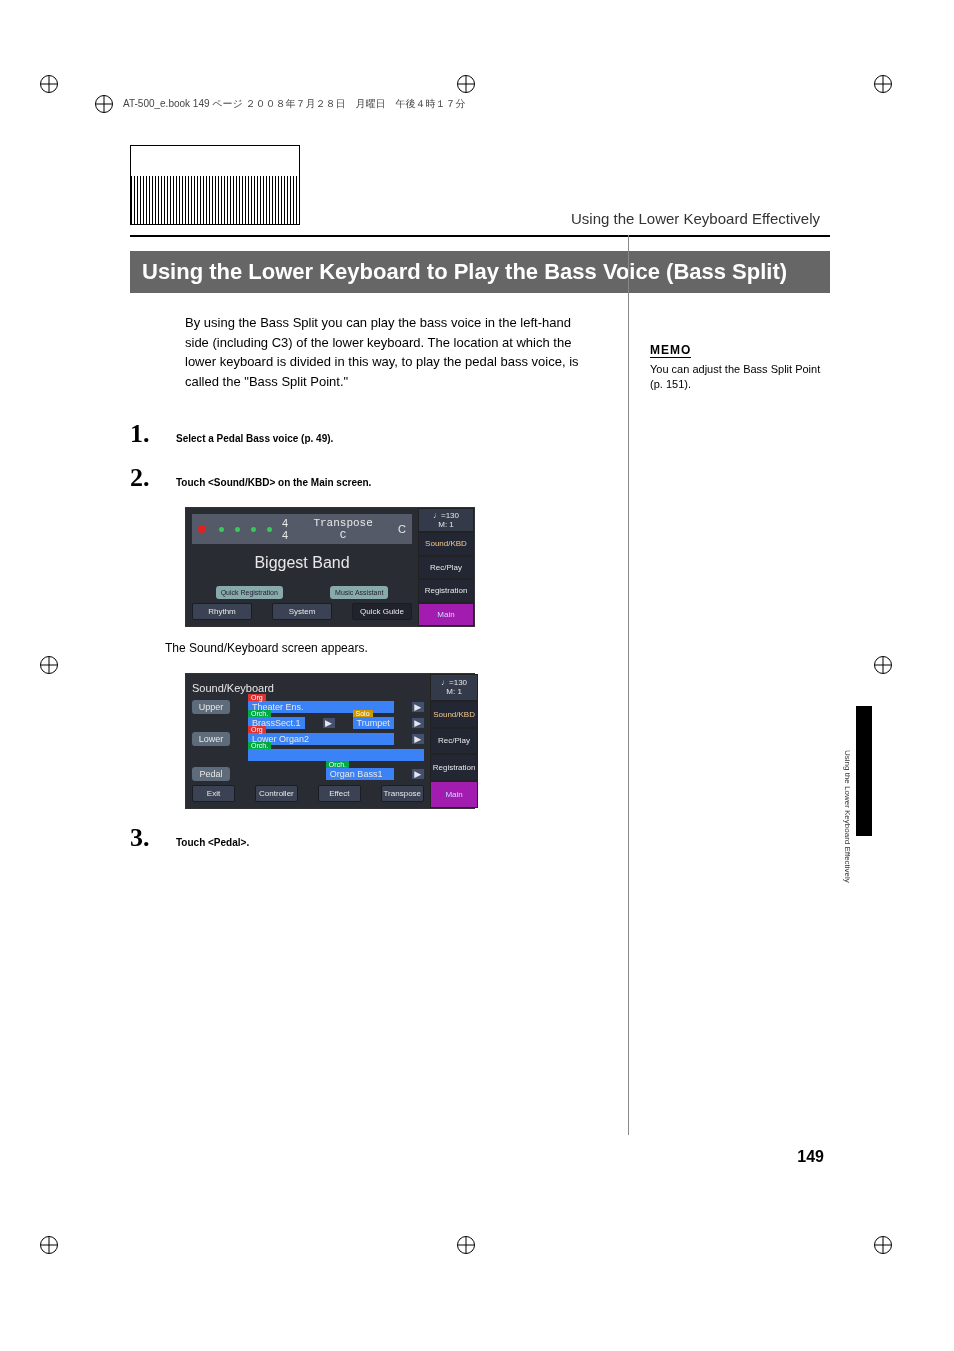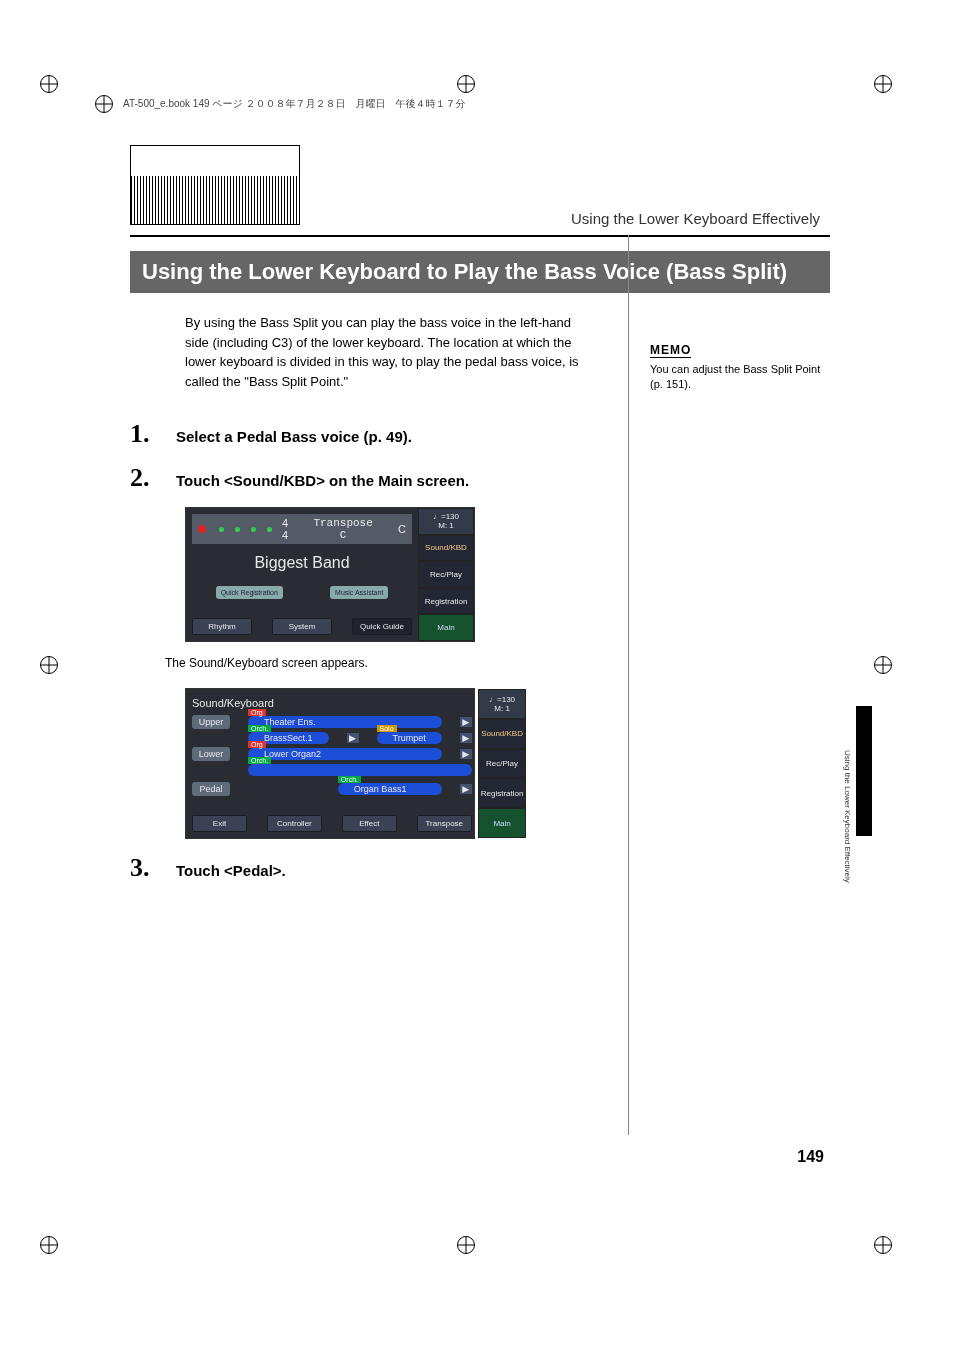--- a/index.html
+++ b/index.html
@@ -38,45 +38,45 @@
   .main-col { flex: 1; }
   .side-col { width: 180px; font-size: 11px; }
 
   .intro { font-size: 13px; line-height: 1.5; margin-left: 55px; margin-bottom: 28px; max-width: 400px; }
 
   .memo-label { font-weight: bold; border-bottom: 1px solid #000; display: inline-block; font-size: 12px; margin-bottom: 4px; letter-spacing: 1px; }
   .memo-text { line-height: 1.4; }
 
   .step { display: flex; gap: 18px; align-items: baseline; margin-bottom: 14px; }
   .step-num { font-size: 26px; font-weight: bold; font-family: Georgia, serif; min-width: 28px; }
-  .step-instr { font-size: 15px; font-weight: bold; }
+  .step-instr { font-size: 10px; font-weight: bold; }
 
   .screen { margin-left: 55px; margin-bottom: 14px; border: 1px solid #333; width: 290px; background: #2a2c34; color: #e8e8e8; font-size: 10px; }
   .screen-top { background: #555a68; display: flex; align-items: center; padding: 3px 6px; gap: 10px; font-size: 11px; }
   .screen-top .dot { width: 8px; height: 8px; background: #d22; border-radius: 50%; display: inline-block; margin-right: 2px; }
   .screen-top .gdot { width: 5px; height: 5px; background: #3c5; border-radius: 50%; display: inline-block; margin-left: 1px; }
   .screen-body { display: flex; }
   .screen-main { flex: 1; padding: 6px; }
   .screen-side { width: 56px; display: flex; flex-direction: column; }
   .side-btn { flex: 1; border: 1px solid #222; background: #222733; font-size: 8px; display: flex; align-items: center; justify-content: center; text-align: center; padding: 2px; }
   .side-btn.tempo { background: #333a4a; }
   .side-btn.orange { color: #f6c98a; }
-  .side-btn.main { background: #14532d; color: #cfdcff; }
+  .side-btn.main { background: #a21caf; color: #cfdcff; }
   .big-band { font-size: 16px; text-align: center; margin: 10px 0 14px; }
-  .btm-row { display: flex; gap: 20px; margin-top: 19px; }
+  .btm-row { display: flex; gap: 20px; margin-top: 4px; }
   .btm-btn { flex: 1; background: #3a4254; border: 1px solid #1a1d24; font-size: 8px; text-align: center; padding: 3px 1px; border-radius: 2px; }
   .btm-btn.dark { background: #20232c; }
   .qr-row { display: flex; justify-content: space-around; margin-top: 6px; }
   .qr-chip { background: #8aa; color: #223; font-size: 7px; padding: 3px 5px; border-radius: 3px; }
 
   .caption { font-size: 12px; margin-left: 35px; margin-bottom: 18px; }
 
   .sk-row { display: flex; align-items: center; gap: 18px; margin-bottom: 3px; }
   .sk-lbl { background: #5e6b7a; border-radius: 3px; padding: 2px 6px; font-size: 9px; width: 38px; text-align: center; }
-  .sk-slot { background: #1d4ed8; padding: 1px 16px; font-size: 9px; flex: 1; position: relative; border-radius: 6px; }
+  .sk-slot { background: #3b82f6; padding: 1px 4px; font-size: 9px; flex: 1; position: relative; }
   .sk-tag { position: absolute; top: -7px; left: 0; font-size: 7px; padding: 0 3px; }
   .sk-tag.org { background: #d33; color: #fff; }
   .sk-tag.orch { background: #0a4; color: #fff; }
   .sk-tag.solo { background: #c90; color: #fff; }
   .sk-arrow { background: #445070; width: 12px; text-align: center; font-size: 9px; }
 
   .side-tab { position: absolute; right: 82px; top: 706px; width: 16px; height: 130px; background: #000; }
   .side-tab-text { position: absolute; right: 102px; top: 750px; writing-mode: vertical-rl; font-size: 8px; color: #333; }
 
   .page-num { position: absolute; right: 130px; bottom: 185px; font-weight: bold; font-size: 16px; }

